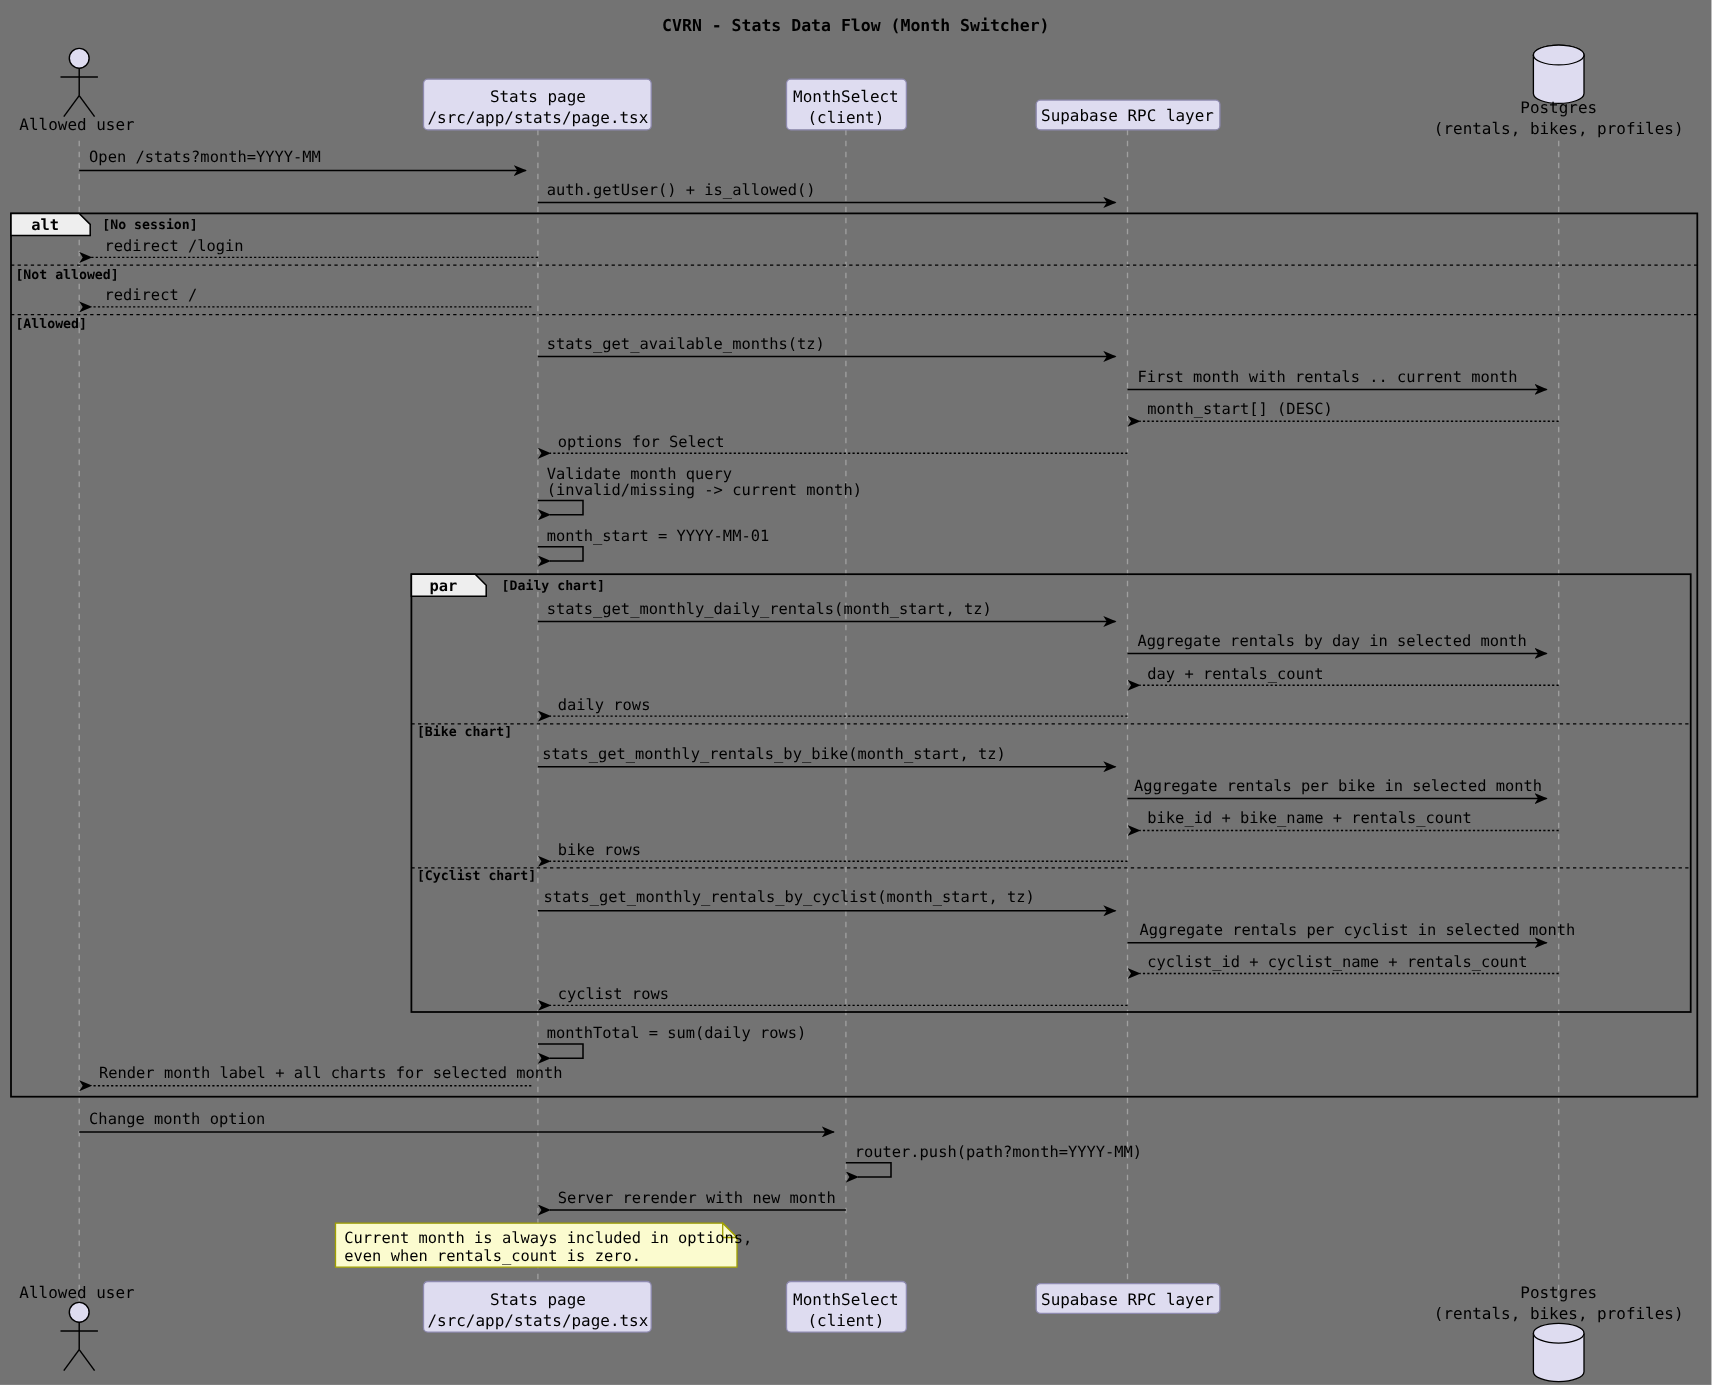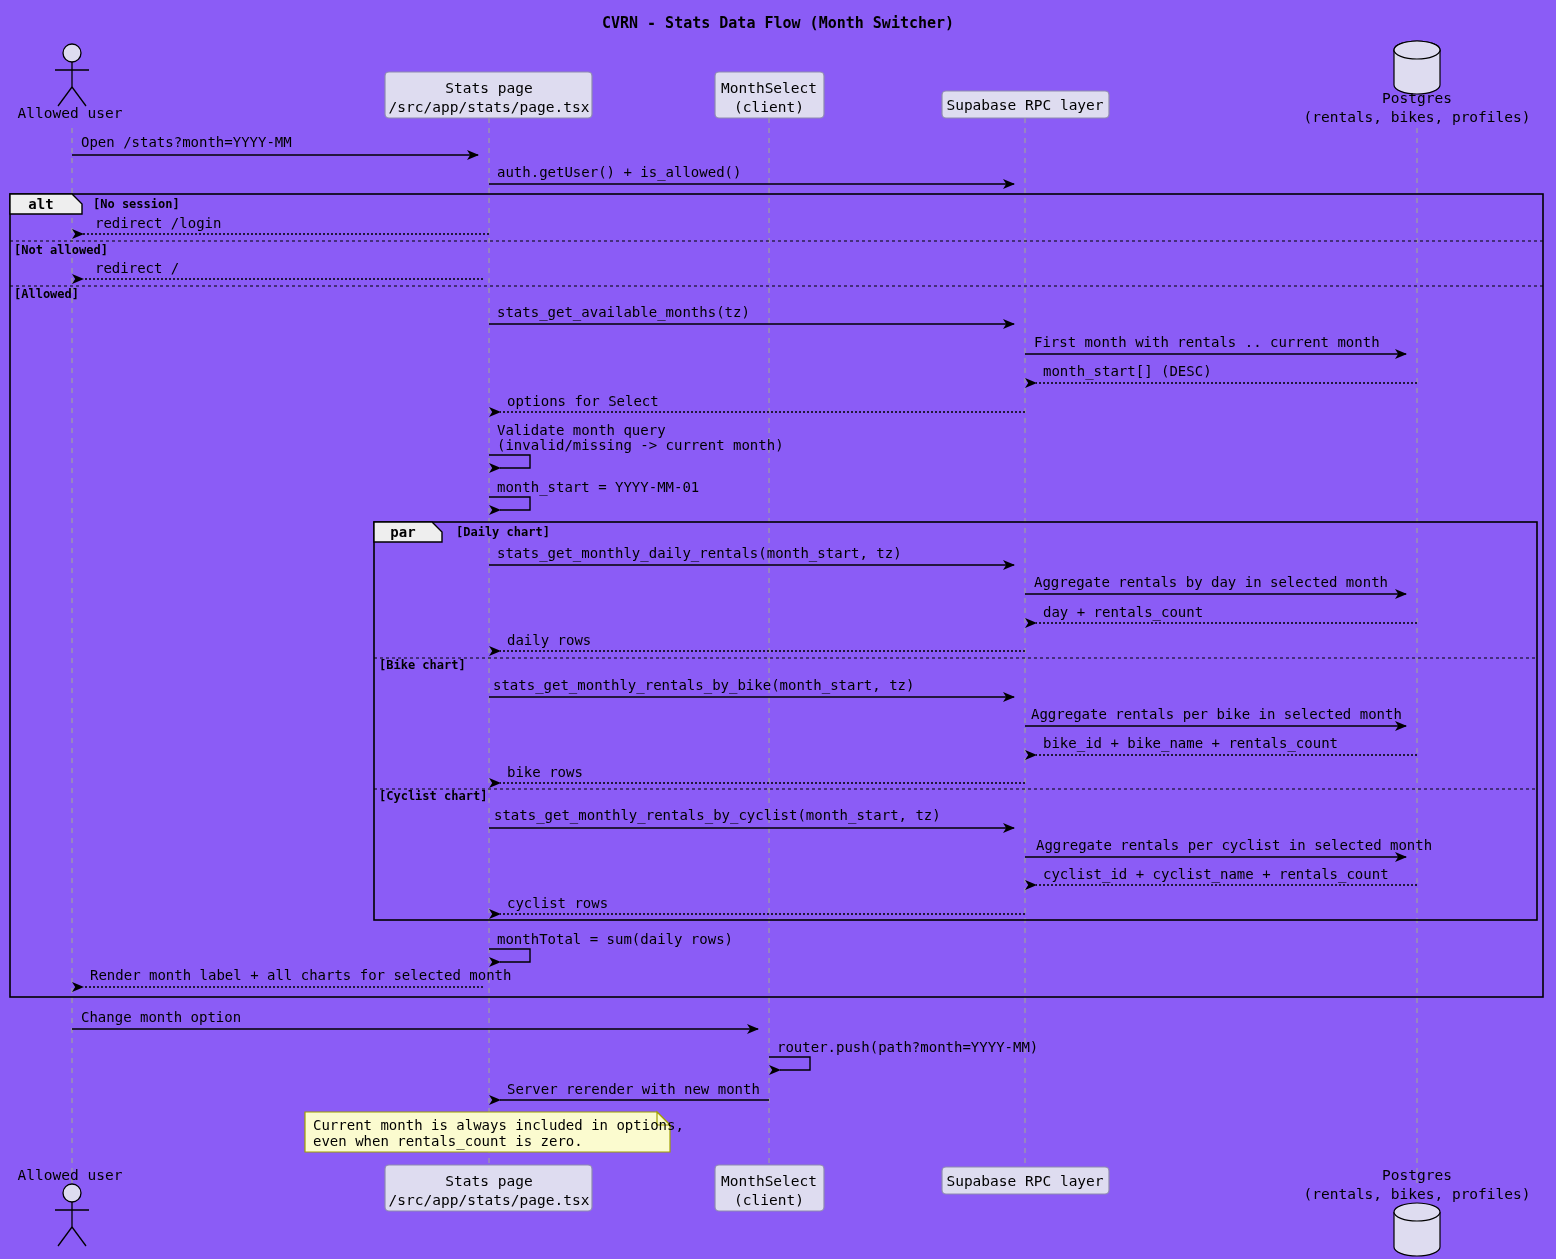--- a/index.html
+++ b/index.html
@@ -9,21 +9,21 @@
     background: #ffffff;
   }
   body {
     font-family: "DejaVu Sans Mono", "Liberation Mono", monospace;
   }
   #diagram {
     position: relative;
     width: 1556px;
     height: 1259px;
     overflow: hidden;
-    background: #8b5cf6;
+    background: #737373;
   }
   #diagram svg {
     position: absolute;
     left: 0;
     top: 0;
   }
   .title-text {
     font-family: "DejaVu Sans Mono", "Liberation Mono", monospace;
     font-size: 15px;
     font-weight: bold;

